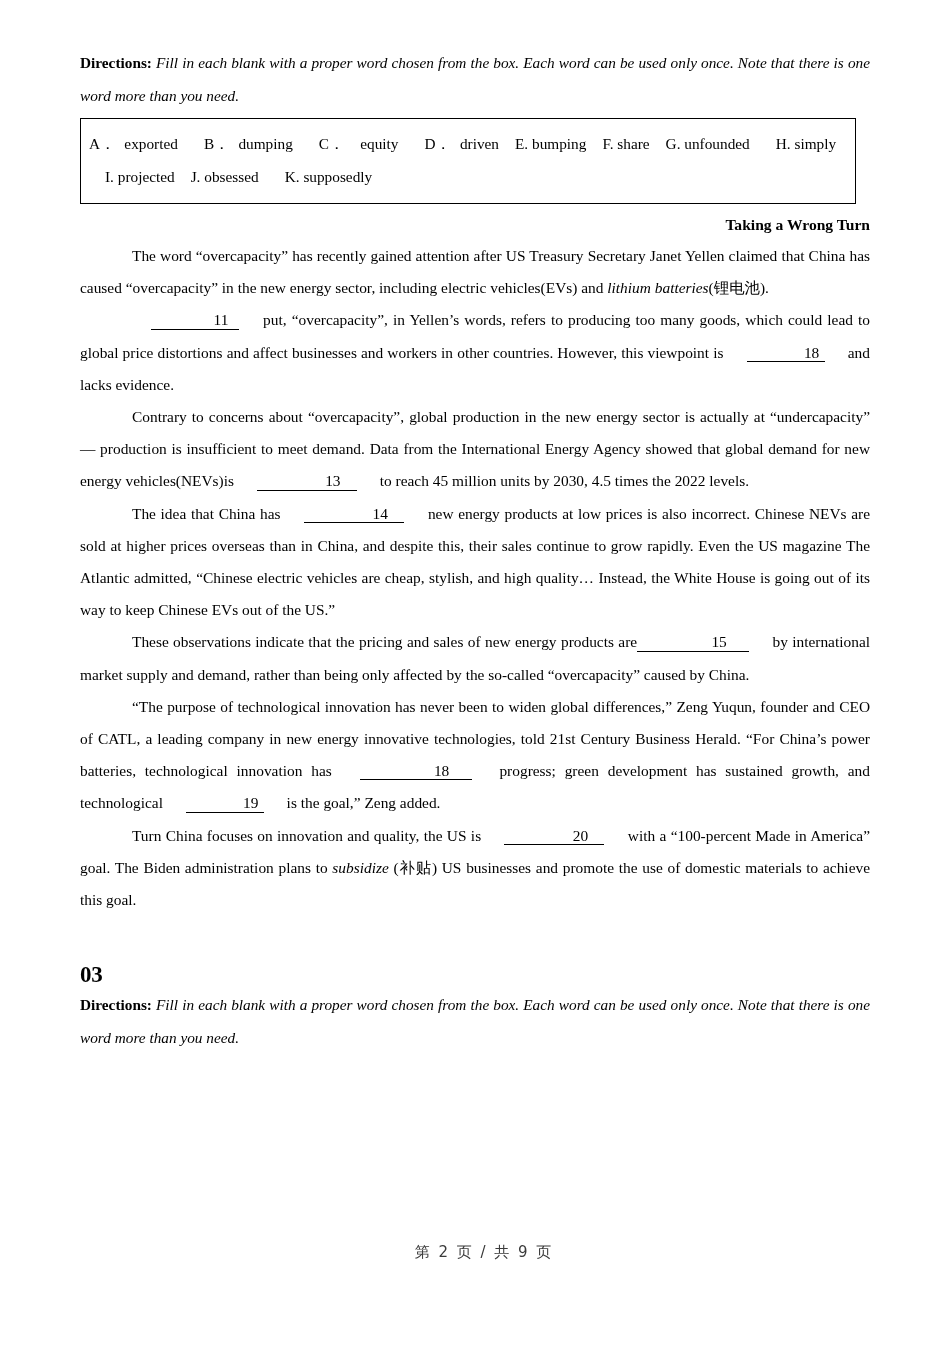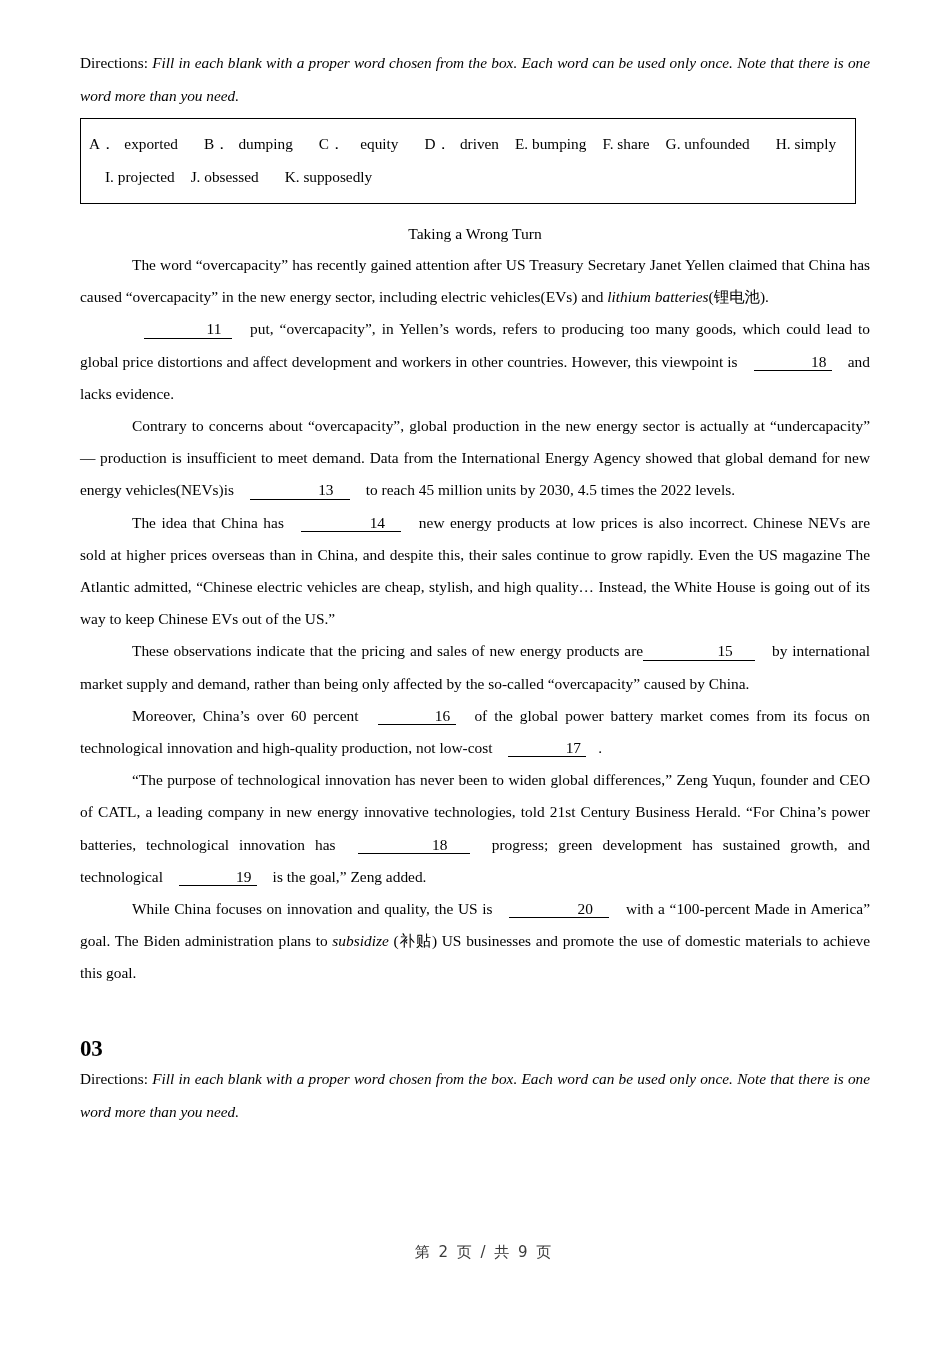--- a/index.html
+++ b/index.html
@@ -24,21 +24,21 @@
   }
 
   
   .directions {
     font-size: 15.3px;
     line-height: 33px;
     text-align: justify;
     margin: 0;
   }
   .directions .lead {
-    font-weight: normal;
+    font-weight: bold;
     font-style: normal;
     margin-top: 8px;
   }
   .directions .italic {
     font-style: italic;
   }
 
   .source-line {
     font-size: 15.5px;
     line-height: 30px;
@@ -62,42 +62,42 @@
   }
   .wb-item {
     white-space: nowrap;
   }
   .wb-gap-lg { display: inline-block; width: 26px; }
   .wb-gap-md { display: inline-block; width: 16px; }
   .wb-gap-sm { display: inline-block; width: 9px; }
 
   
   .passage-title {
-    text-align: center;
-    font-weight: normal;
+    text-align: right;
+    font-weight: bold;
     font-size: 15.6px;
     line-height: 30px;
-    margin: 15px 0 0 0;
+    margin: 6px 0 0 0;
   }
   .para {
     font-size: 15.4px;
     line-height: 32.2px;
     text-align: justify;
     text-justify: inter-word;
     margin: 0;
     text-indent: 52px;
   }
 
   .blank {
     display: inline-block;
     border-bottom: 1.1px solid #000000;
     text-align: center;
     vertical-align: baseline;
     line-height: 1.05;
-    margin: 0 12px;
+    margin: 0 19px;
   }
   .blank.w-narrow  { width: 78px; }
   .blank.w-mid     { width: 88px; }
   .blank.w-wide    { width: 100px; }
   .blank.w-xwide   { width: 112px; text-align: center; }
   .blank.tight { margin-left: 0; }
 
   .it { font-style: italic; }
 
   
@@ -135,33 +135,32 @@
 
 
   <div class="wordbank">
     <div class="wordbank-inner"><span class="wb-item"><span>A．</span><span class="wb-gap-sm"></span><span>exported</span></span><span class="wb-gap-lg"></span><span class="wb-item"><span>B．</span><span class="wb-gap-sm"></span><span>dumping</span></span><span class="wb-gap-lg"></span><span class="wb-item"><span>C．</span><span class="wb-gap-md"></span><span>equity</span></span><span class="wb-gap-lg"></span><span class="wb-item"><span>D．</span><span class="wb-gap-sm"></span><span>driven</span></span><span class="wb-gap-md"></span><span class="wb-item"><span>E.</span> <span>bumping</span></span><span class="wb-gap-md"></span><span class="wb-item"><span>F.</span> <span>share</span></span><span class="wb-gap-md"></span><span class="wb-item"><span>G.</span> <span>unfounded</span></span><span class="wb-gap-lg"></span><span class="wb-item"><span>H.</span> <span>simply</span></span><span class="wb-gap-md"></span><span class="wb-item"><span>I.</span> <span>projected</span></span><span class="wb-gap-md"></span><span class="wb-item"><span>J.</span> <span>obsessed</span></span><span class="wb-gap-lg"></span><span class="wb-item"><span>K.</span> <span>supposedly</span></span></div>
   </div>
 
   <p class="passage-title">Taking a Wrong Turn</p>
 
   <p class="para"><span>The word “overcapacity” has recently gained attention after US Treasury Secretary Janet Yellen claimed that China has caused “overcapacity” in the new energy sector, including electric vehicles(EVs) and </span><span class="it">lithium batteries</span><span>(锂电池).</span></p>
 
-  <p class="para"><span class="blank w-mid">11</span><span> put, “overcapacity”, in Yellen’s words, refers to producing too many goods, which could lead to global price distortions and affect development and workers in other countries. However, this viewpoint is </span><span class="blank w-narrow">18</span><span> and lacks evidence.</span></p>
+  <p class="para"><span class="blank w-mid">11</span><span> put, “overcapacity”, in Yellen’s words, refers to producing too many goods, which could lead to global price distortions and affect businesses and workers in other countries. However, this viewpoint is </span><span class="blank w-narrow">18</span><span> and lacks evidence.</span></p>
 
   <p class="para"><span>Contrary to concerns about “overcapacity”, global production in the new energy sector is actually at “undercapacity” — production is insufficient to meet demand. Data from the International Energy Agency showed that global demand for new energy vehicles(NEVs)is </span><span class="blank w-wide">13</span><span> to reach 45 million units by 2030, 4.5 times the 2022 levels.</span></p>
 
   <p class="para"><span>The idea that China has </span><span class="blank w-wide">14</span><span> new energy products at low prices is also incorrect. Chinese NEVs are sold at higher prices overseas than in China, and despite this, their sales continue to grow rapidly. Even the US magazine The Atlantic admitted, “Chinese electric vehicles are cheap, stylish, and high quality… Instead, the White House is going out of its way to keep Chinese EVs out of the US.”</span></p>
 
   <p class="para"><span>These observations indicate that the pricing and sales of new energy products are</span><span class="blank w-xwide tight">15</span><span> by international market supply and demand, rather than being only affected by the so-called “overcapacity” caused by China.</span></p>
 
-  <p class="para"><span>Moreover, China’s over 60 percent </span><span class="blank w-narrow">16</span><span> of the global power battery market comes from its focus on technological innovation and high-quality production, not low-cost </span><span class="blank w-narrow">17</span><span>.</span></p>
 
   <p class="para"><span>“The purpose of technological innovation has never been to widen global differences,” Zeng Yuqun, founder and CEO of CATL, a leading company in new energy innovative technologies, told 21st Century Business Herald. “For China’s power batteries, technological innovation has </span><span class="blank w-xwide">18</span><span> progress; green development has sustained growth, and technological </span><span class="blank w-narrow">19</span><span> is the goal,” Zeng added.</span></p>
 
-  <p class="para"><span>While China focuses on innovation and quality, the US is </span><span class="blank w-wide">20</span><span> with a “100-percent Made in America” goal. The Biden administration plans to </span><span class="it">subsidize</span><span> (补贴) US businesses and promote the use of domestic materials to achieve this goal.</span></p>
+  <p class="para"><span>Turn China focuses on innovation and quality, the US is </span><span class="blank w-wide">20</span><span> with a “100-percent Made in America” goal. The Biden administration plans to </span><span class="it">subsidize</span><span> (补贴) US businesses and promote the use of domestic materials to achieve this goal.</span></p>
 
   <div class="spacer-2"></div>
 
   <p class="section-num">03</p>
 
   <p class="directions"><span class="lead">Directions:</span><span class="italic"> Fill in each blank with a proper word chosen from the box. Each word can be used only once. Note that there is one word more than you need.</span></p>
 
 </div>
 
 <div class="footer">第 2 页 / 共 9 页</div>

